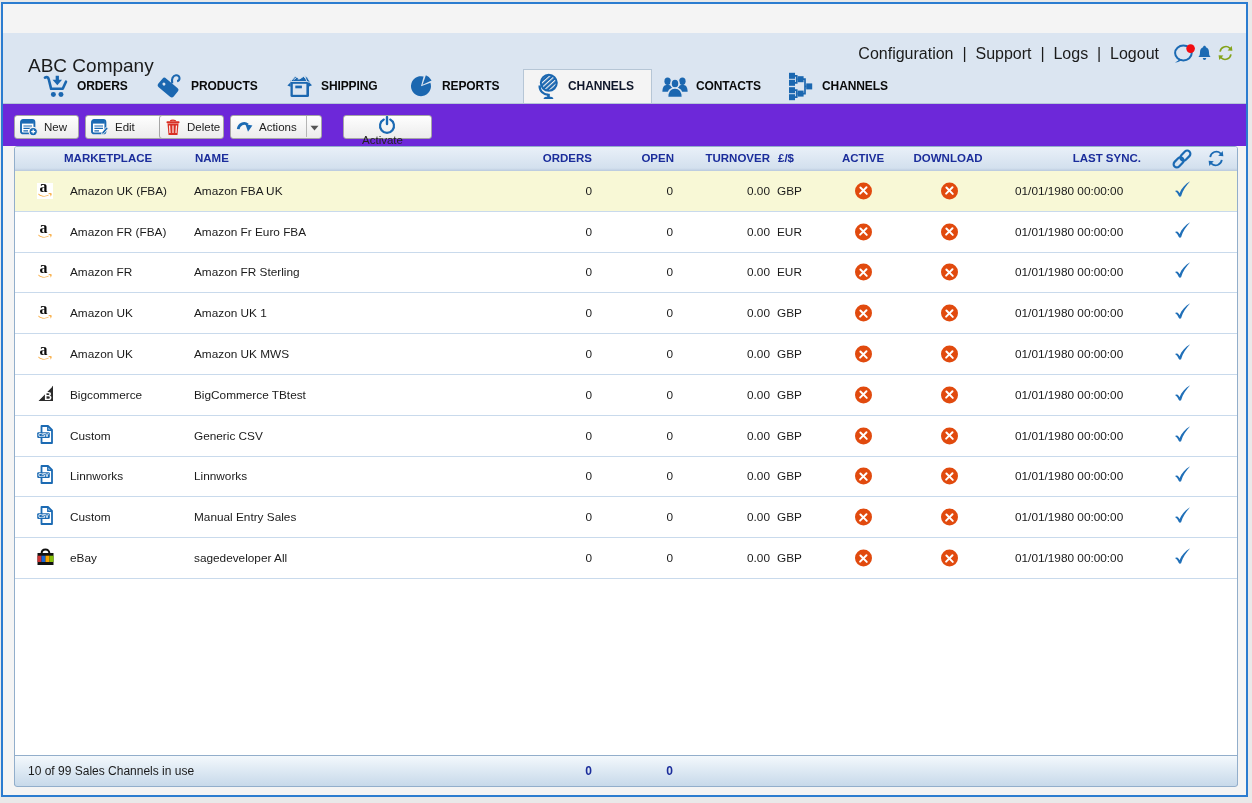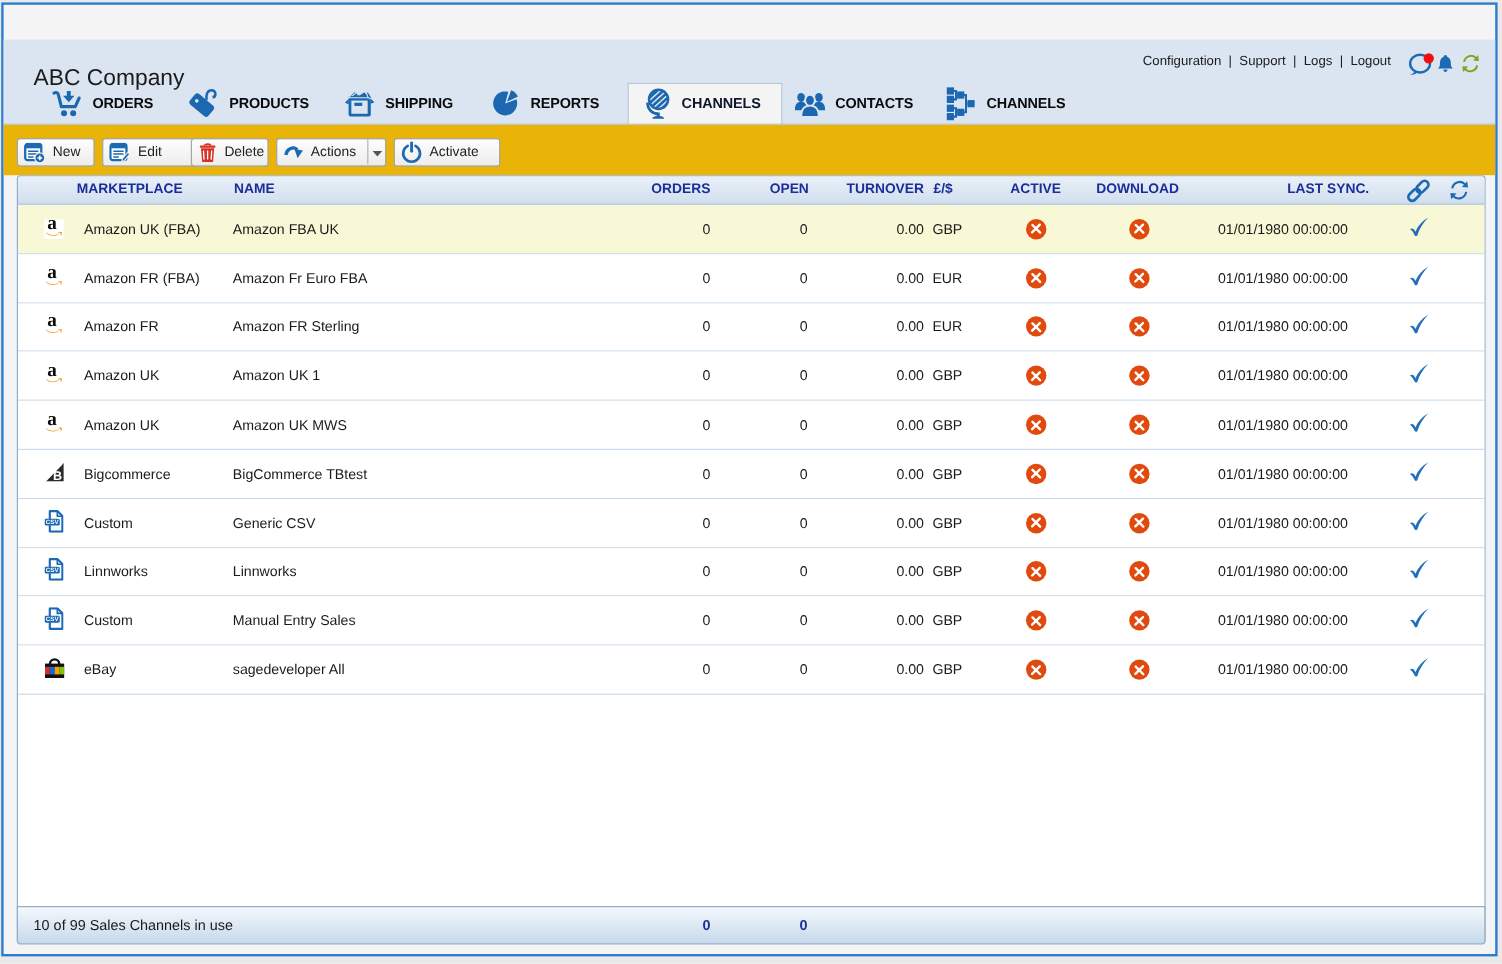--- a/index.html
+++ b/index.html
@@ -4,27 +4,27 @@
 <style>
 * { margin:0; padding:0; box-sizing:border-box; }
 html,body { width:1252px; height:803px; background:#e9e9e9; font-family:"Liberation Sans", sans-serif; overflow:hidden; }
 .window { position:absolute; left:1px; top:2px; width:1247px; height:795px; border:2px solid #2b7cd0; background:#f4f4f4; }
 .titlebar { position:absolute; left:0; top:0; width:100%; height:30px; background:#fff; }
 .titlebar .licon { position:absolute; left:8px; top:5px; }
 .titlebar .appname { position:absolute; left:30px; top:8px; font-size:12px; color:#000; }
 .wbtn { position:absolute; top:7px; width:16px; height:16px; }
 .band { position:absolute; left:0; top:29px; width:100%; height:71px; background:#dbe5f1; }
 .company { position:absolute; left:25px; top:22px; font-size:19px; color:#1b1b1b; }
-.cfglinks { position:absolute; right:87px; top:12px; font-size:11px; color:#1b1b1b; }
+.cfglinks { position:absolute; right:87px; top:12px; font-size:16px; color:#1b1b1b; }
 .hicon { position:absolute; top:12px; }
 .tabstrip { position:absolute; left:0; top:35px; width:100%; height:36px; border-bottom:1px solid #b6c6d6; }
 .tab { position:absolute; top:0; height:36px; display:flex; align-items:center; font-size:12px; letter-spacing:-0.1px; font-weight:bold; color:#0a0a0a; white-space:nowrap; }
 .tab .tlabel { margin-left:8px; }
 .activetab { position:absolute; left:520px; top:36px; width:129px; height:35px; background:#f4f4f4; border:1px solid #b6c6d6; border-bottom:none; }
-.toolbar { position:absolute; left:0; top:100px; width:100%; height:42px; background:#eab308; }
+.toolbar { position:absolute; left:0; top:100px; width:100%; height:42px; background:#6d28d9; }
 .tbtn { position:absolute; top:11px; height:24px; border:1px solid #a6a6a6; border-radius:3px; background:linear-gradient(#fefefe,#ececec); display:flex; align-items:center; font-size:11.5px; color:#222; }
 .tbtn .bicon { display:flex; margin:0 6px 0 5px; }
 .tbtn .blabel { margin-right:10px; }
 .grid { position:absolute; left:11px; top:142px; width:1224px; height:640px; border:1px solid #92aecb; border-radius:3px 3px 2px 2px; background:#fff; }
 .ghead { position:absolute; left:0; top:0; width:100%; height:24px; background:linear-gradient(#e9f0f8 0%, #d3e0ee 88%, #b9c9dd 100%); border-radius:2px 2px 0 0; }
 .ghead .hcell { position:absolute; top:5px; font-size:11.5px; font-weight:bold; color:#1b2d9b; white-space:nowrap; }
 .grow { position:absolute; left:0; width:100%; height:40.8px; border-bottom:1px solid #c9daec; background:#fff; }
 .grow.sel { background:#f8f8d6; }
 .cell { position:absolute; top:50%; transform:translateY(-50%); font-size:11.8px; color:#1a1a1a; white-space:nowrap; }
 .c-icon { left:21px; width:18px; text-align:center; }
@@ -200,21 +200,21 @@
 </svg>
         </span>
         <span class="blabel">Actions</span>
       <span style="position:absolute;left:75px;top:0;height:21px;border-left:1px solid #b5b5b5;"></span>
       <span style="position:absolute;left:79px;top:9px;display:flex;">
           <svg width="9" height="6" viewBox="0 0 9 6">
             <path d="M0.5 0.8 L8.5 0.8 L4.5 5.5 Z" fill="#555"></path>
           </svg>
         </span>
     </div>
-    <div class="tbtn" style="left:325px;width:89px;">
+    <div class="tbtn" style="left:340px;width:89px;flex-direction:column;">
         <span class="bicon">
           <svg width="18" height="18" viewBox="0 0 18 18">
 <path d="M5.8 3.6 A 7 7 0 1 0 12.2 3.6" fill="none" stroke="#1b6ab3" stroke-width="2.2" stroke-linecap="round"></path>
 <path d="M9 1 L9 8" stroke="#1b6ab3" stroke-width="2.4" stroke-linecap="round"></path>
 </svg>
         </span>
         <span class="blabel">Activate</span>
       </div>
   </div>
   <div class="grid">

